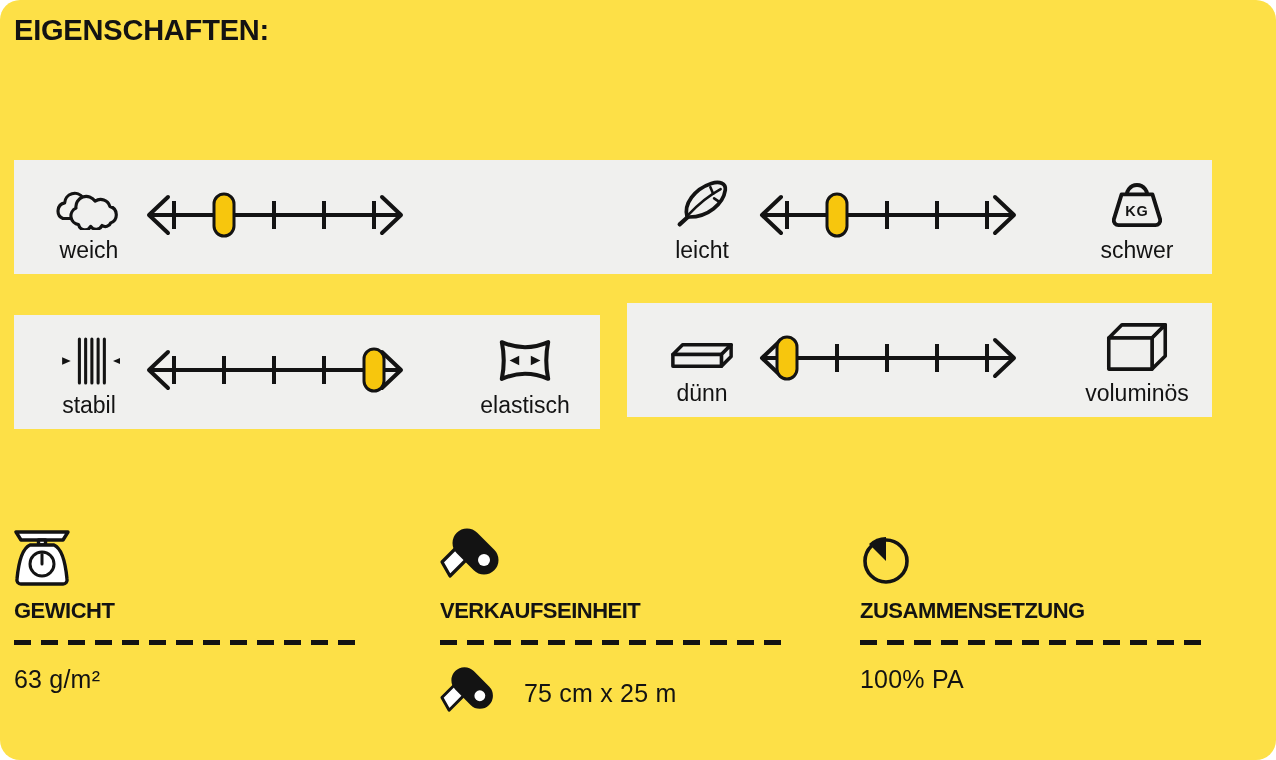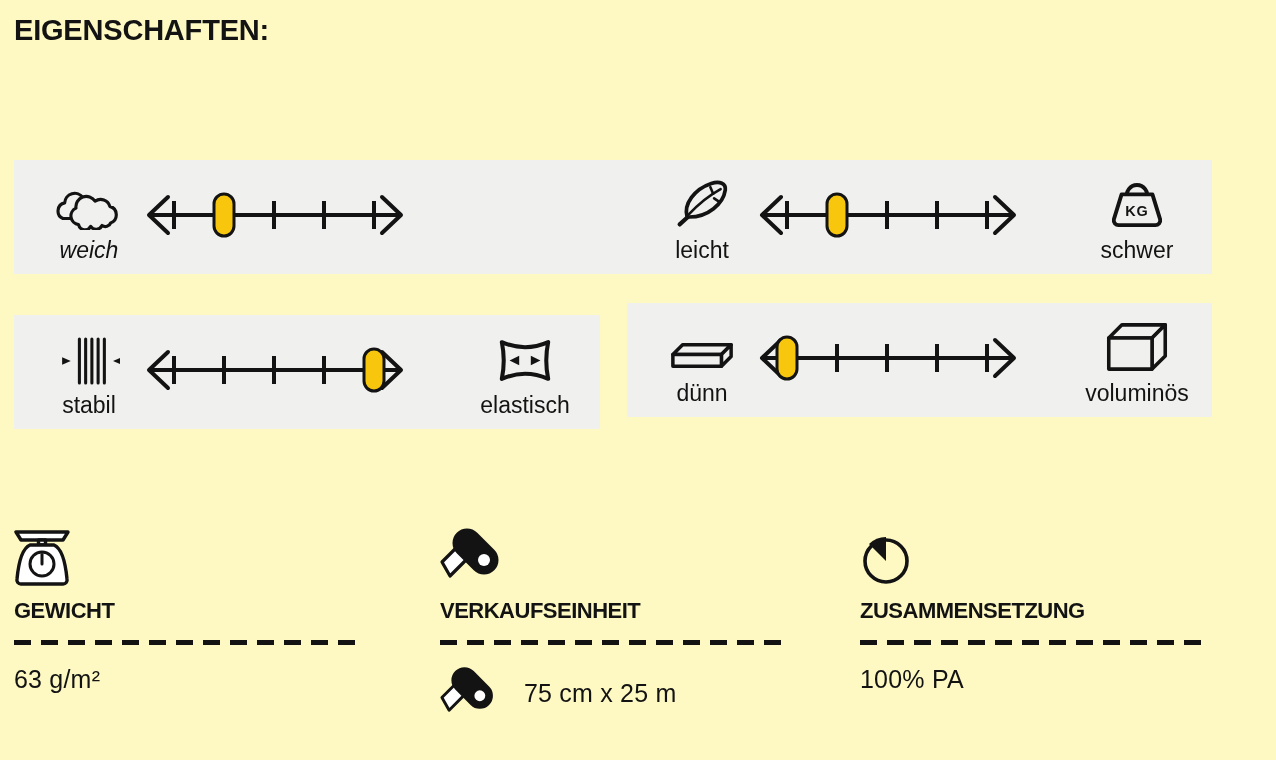--- a/index.html
+++ b/index.html
@@ -1,17 +1,17 @@
 <!DOCTYPE html>
 <html><head>
 <meta charset="utf-8">
 <style>
   html,body{margin:0;padding:0;background:#fff;}
-  .page{position:relative;width:1276px;height:760px;background:#fef9c3;overflow:hidden;
-        font-family:"Liberation Sans",sans-serif;color:#131313;}
+  .page{position:relative;width:1276px;height:760px;background:#fde047;overflow:hidden;
+        font-family:"Liberation Sans",sans-serif;color:#131313;border-radius:20px;}
   .title{position:absolute;left:14px;top:14px;margin:0;font-size:29px;font-weight:800;letter-spacing:-0.2px;}
   .desc{position:absolute;left:14px;top:90px;margin:0;font-size:23.5px;font-weight:400;letter-spacing:0.2px;}
   .panel{position:absolute;height:114px;background:#F0F0EE;}
   .side{position:absolute;top:0;height:100%;width:150px;display:flex;flex-direction:column;align-items:center;}
   .side.left{left:0;} .side.right{right:0;}
   .p-icon{height:64px;margin-top:6px;display:flex;align-items:flex-end;justify-content:flex-start;}
   .p-label{margin-top:9px;font-size:23px;line-height:1;}
   svg.scale{position:absolute;left:130px;top:27px;}
   .ln{stroke:#131313;stroke-width:4;fill:none;}
   .arr{stroke-linecap:round;stroke-linejoin:round;}
@@ -27,21 +27,21 @@
   .spec-value{font-size:25px;letter-spacing:0.2px;}
   .kg-text{font-family:"Liberation Sans",sans-serif;font-weight:bold;font-size:15px;fill:#131313;letter-spacing:1px;}
 </style>
 </head>
 <body>
 
 <div class="page">
 
   <h1 class="title">EIGENSCHAFTEN:</h1>
 
-  <section class="panel" style="left:14px;top:160px;width:662px;font-style:italic;">
+  <section class="panel" style="left:14px;top:160px;width:662px;">
     <div class="side left">
       <span class="p-icon">
         <svg width="66" height="49" viewBox="0 0 76 56">
           <path class="ico" d="M 8 43 A 9.5 9.5 0 0 1 10 25 A 11.5 11.5 0 0 1 31 19 A 9.5 9.5 0 0 1 41 27 L 41 43 Z"></path>
           <path class="ico" d="M 26 50 A 10 10 0 0 1 23 31 A 12 12 0 0 1 45 23 A 11 11 0 0 1 62 29 A 10 10 0 0 1 63 48 A 6.5 6.5 0 0 1 53 51 A 7.5 7.5 0 0 1 40 52 A 7.5 7.5 0 0 1 26 50 Z"></path>
         </svg>
       </span>
       <span class="p-label">weich</span>
     </div>
     <svg class="scale" width="262" height="56" viewBox="0 0 262 56">

